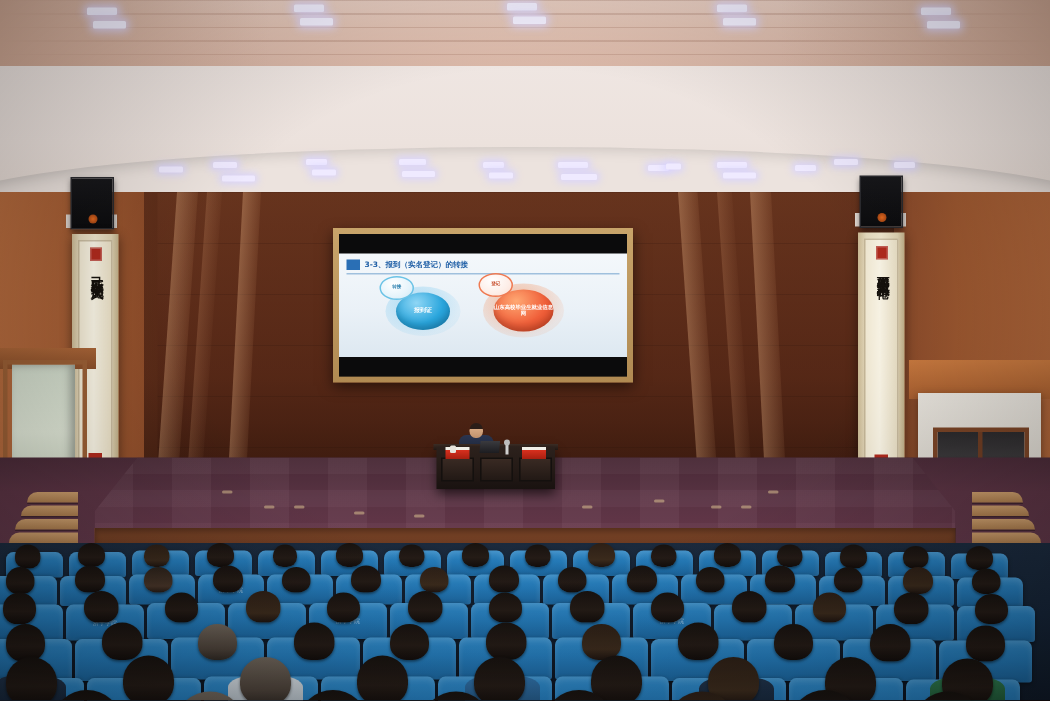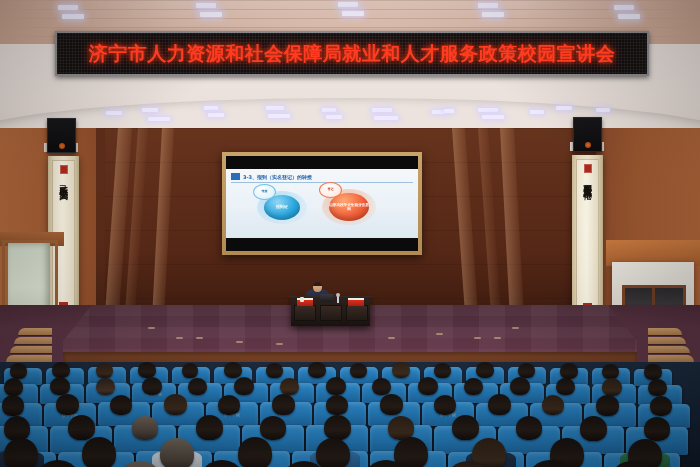--- a/index.html
+++ b/index.html
@@ -411,23 +411,20 @@
   <div class="ceil-light" style="left:62px;top:14px;width:22px;height:5px;"></div>
   <div class="ceil-light" style="left:196px;top:3px;width:20px;height:5px;"></div>
   <div class="ceil-light" style="left:200px;top:12px;width:22px;height:5px;"></div>
   <div class="ceil-light" style="left:338px;top:2px;width:20px;height:5px;"></div>
   <div class="ceil-light" style="left:342px;top:11px;width:22px;height:5px;"></div>
   <div class="ceil-light" style="left:478px;top:3px;width:20px;height:5px;"></div>
   <div class="ceil-light" style="left:482px;top:12px;width:22px;height:5px;"></div>
   <div class="ceil-light" style="left:614px;top:5px;width:20px;height:5px;"></div>
   <div class="ceil-light" style="left:618px;top:14px;width:22px;height:5px;"></div>
 
-  <div class="led-banner">
-    <div class="led-text">济宁市人力资源和社会保障局就业和人才服务政策校园宣讲会</div>
-  </div>
 
   <div class="lowlight" style="left:106px;top:111px;width:16px;"></div>
   <div class="lowlight" style="left:142px;top:108px;width:16px;"></div>
   <div class="lowlight" style="left:148px;top:117px;width:22px;"></div>
   <div class="lowlight" style="left:204px;top:106px;width:14px;"></div>
   <div class="lowlight" style="left:208px;top:113px;width:16px;"></div>
   <div class="lowlight" style="left:266px;top:106px;width:18px;"></div>
   <div class="lowlight" style="left:268px;top:114px;width:22px;"></div>
   <div class="lowlight" style="left:322px;top:108px;width:14px;"></div>
   <div class="lowlight" style="left:326px;top:115px;width:16px;"></div>

